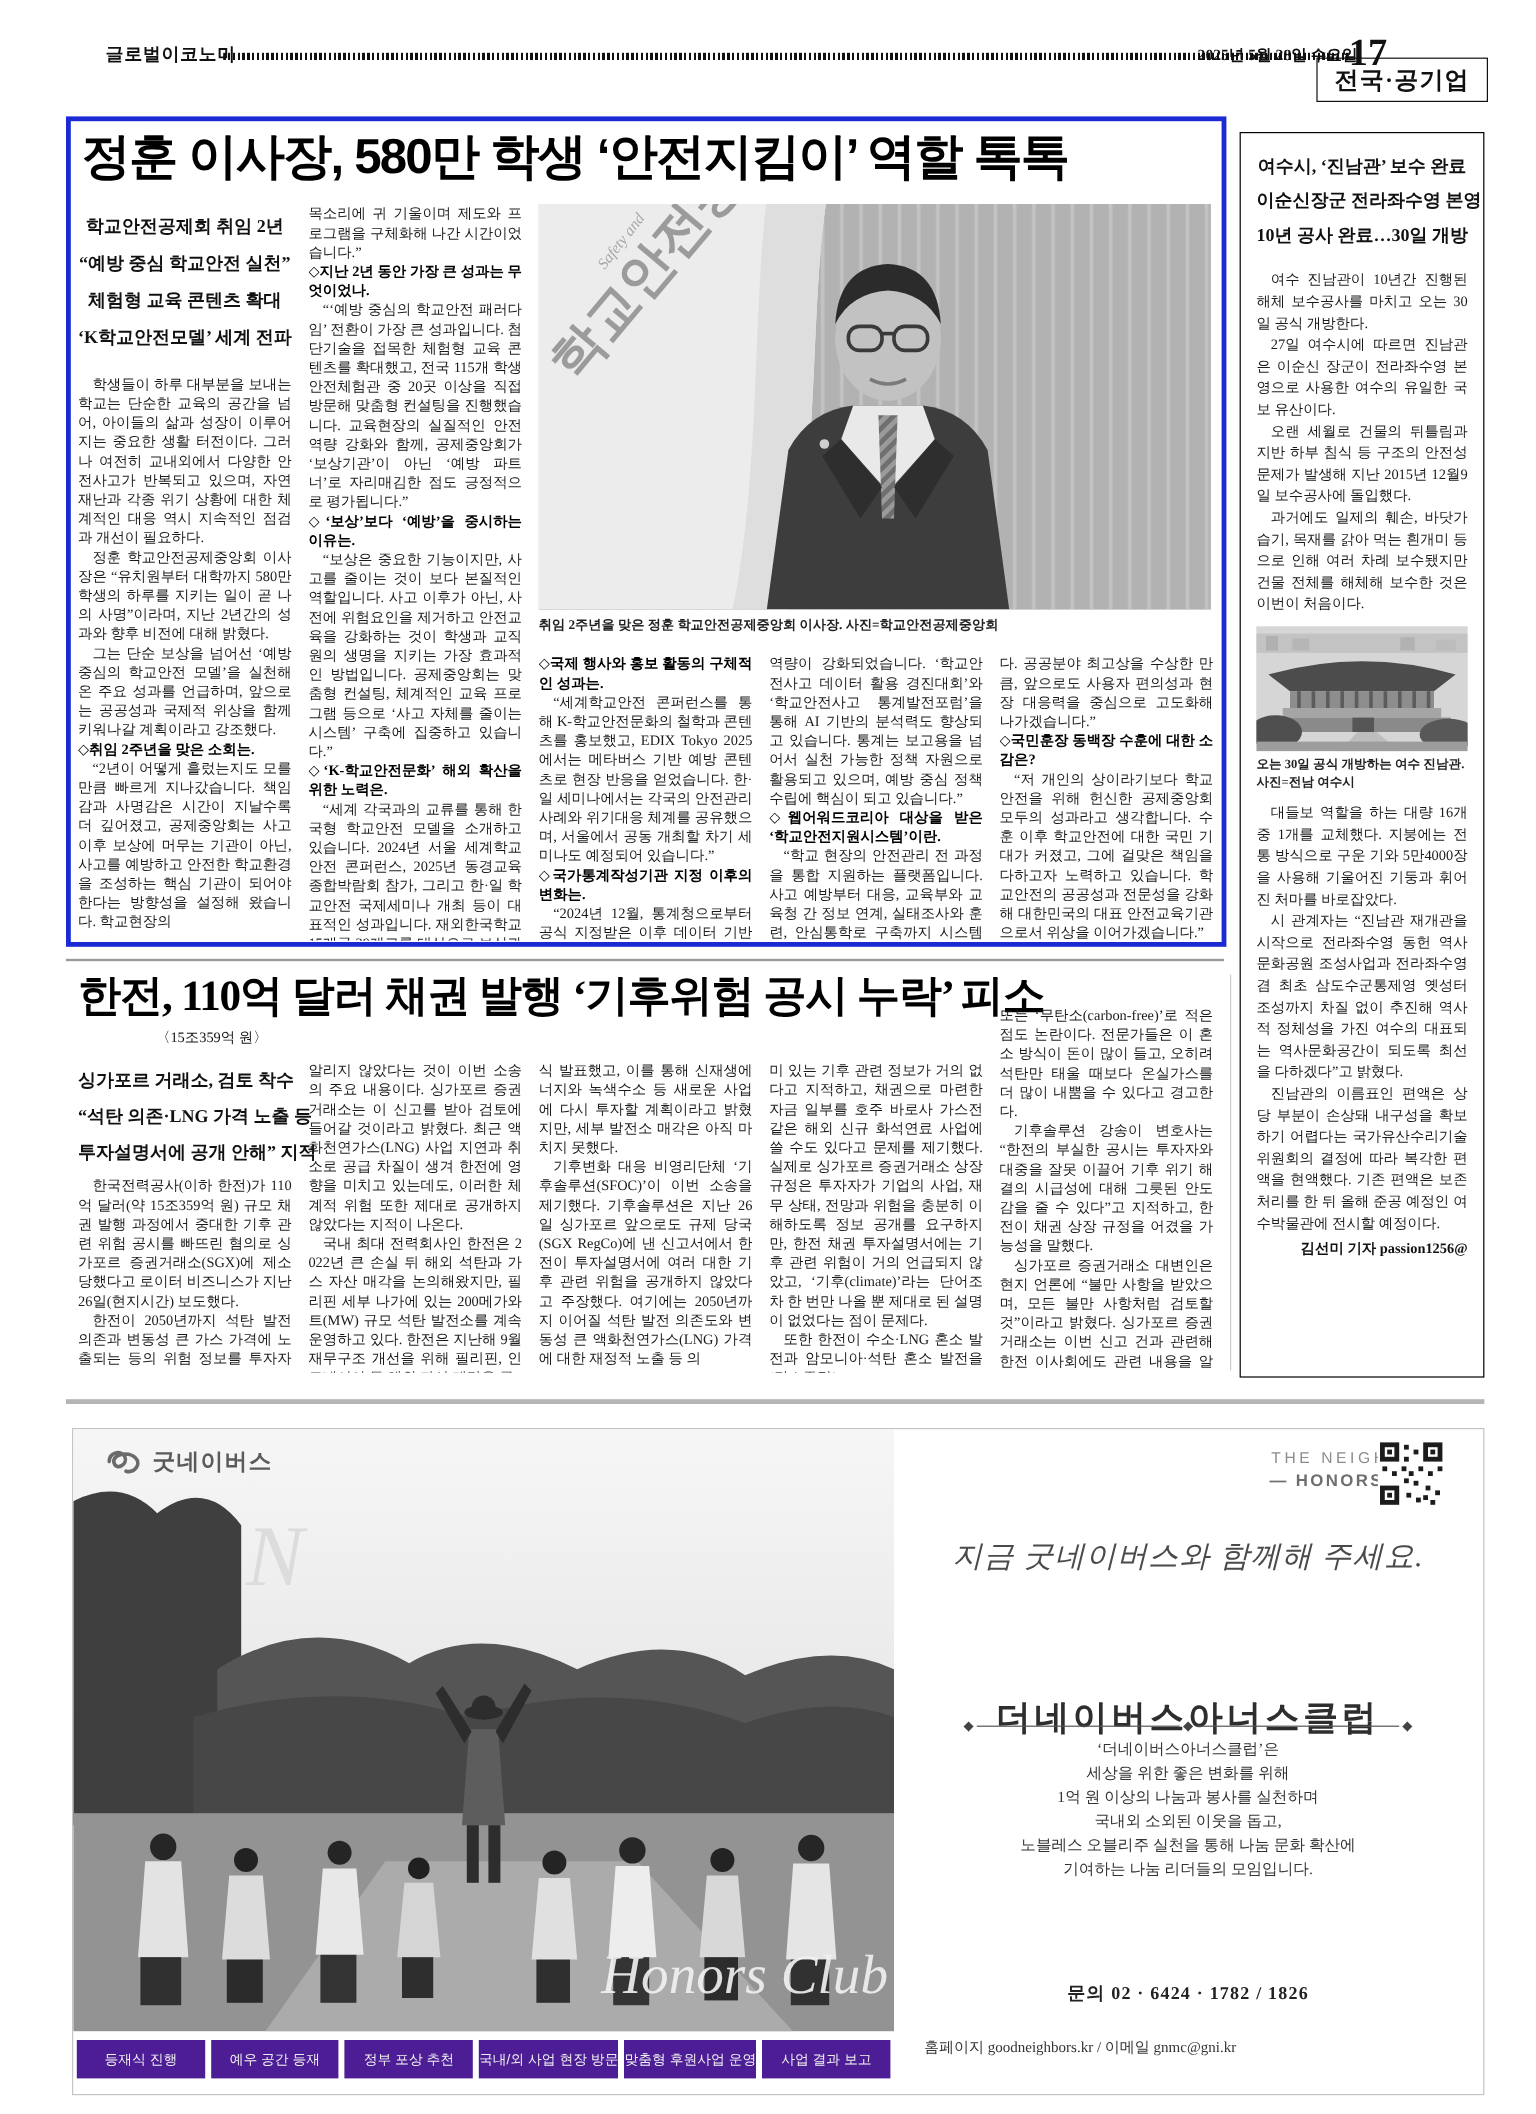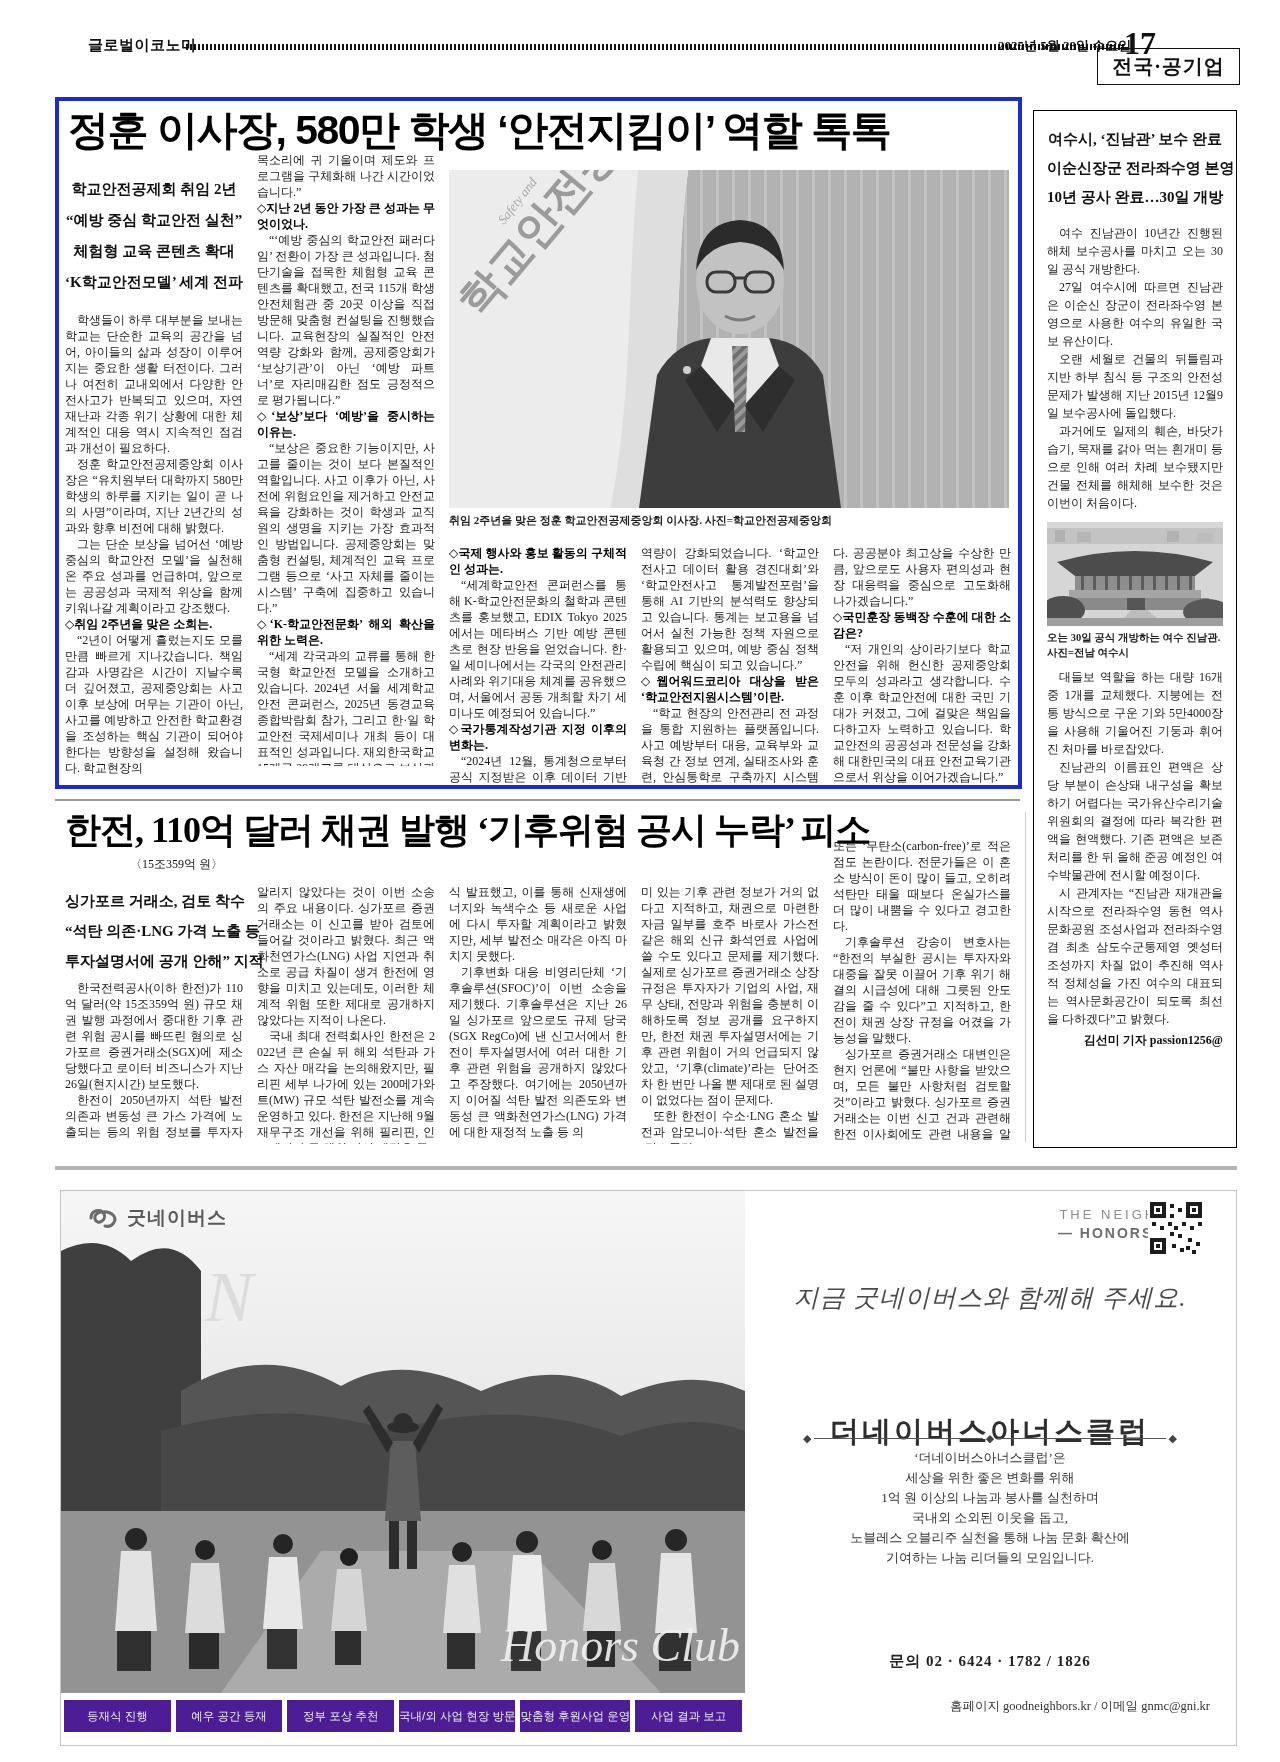--- a/index.html
+++ b/index.html
@@ -29,21 +29,21 @@
   .subhead { font-weight:700; font-size:15px; text-align:center; color:#111; }
   .subhead .line { line-height:31px; white-space:nowrap; }
   .main-subhead { left:65px; top:174px; width:178px; }
   .col { position:absolute; width:178px; font-size:12px; line-height:16px;
     text-align:justify; word-break:break-all; overflow:hidden; color:#1a1a1a; }
   .para { margin:0; text-indent:1em; }
   .para.c { text-indent:0; }
   .para.q { font-weight:700; text-indent:0; color:#000; }
   .reporter { text-align:right; font-weight:700; font-size:12px; margin-top:4px; color:#111; }
   .m-col1 { left:65px;  top:312px; height:470px; }
-  .m-col2 { left:257px; top:152px; height:614px; }
+  .m-col2 { left:257px; top:170px; height:614px; }
   .m-col3 { left:449px; top:545px; height:240px; }
   .m-col4 { left:641px; top:545px; height:240px; }
   .m-col5 { left:833px; top:545px; height:242px; }
   .main-photo { left:449px; top:170px; width:560px; height:338px; overflow:hidden; background:#b9b9b9; }
   .main-caption { left:449px; top:513px; width:560px; font-size:11px; font-weight:700; color:#222; white-space:nowrap; }
   
   .side-box { left:1033px; top:110px; width:204px; height:1038px; border:1px solid #000000;
     padding:14px 13px 10px; background:#fff; overflow:hidden; }
   .side-headline { font-weight:700; font-size:15px; text-align:center; color:#111; margin-bottom:12px; }
   .side-headline .line { line-height:29px; white-space:nowrap; }
@@ -83,21 +83,21 @@
   .ad-clubname { left:770px; top:1412px; width:440px; text-align:center; font-size:29px;
     letter-spacing:3px; color:#2e2e2e; font-weight:600; }
   .ad-divider { left:800px; top:1432px; width:380px; display:flex; align-items:center; color:#444; }
   .ad-divider .dl { flex:1; height:1px; background:#555; }
   .ad-divider .dia { font-size:11px; padding:0 3px; }
   .ad-desc { left:770px; top:1448px; width:440px; text-align:center; font-size:13px;
     line-height:20px; color:#333; }
   .ad-desc .line { white-space:nowrap; }
   .ad-contact { left:770px; top:1652px; width:440px; text-align:center; font-size:15px;
     font-weight:700; color:#222; letter-spacing:1px; }
-  .ad-web { left:770px; top:1698px; width:440px; text-align:right; font-size:12.5px; color:#333; }
+  .ad-web { left:770px; top:1698px; width:440px; text-align:left; font-size:12.5px; color:#333; }
 </style>
 </head>
 <body>
 
 <div id="page">
 
   <div class="abs mast-logo">글로벌이코노미</div>
   <div class="abs mast-rule"></div>
   <div class="abs mast-date">2025년 5월 28일 수요일</div>
   <div class="abs mast-page">17</div>
@@ -228,22 +228,22 @@
         <rect x="80" y="76" width="18" height="12" fill="#565656"></rect>
         <ellipse cx="16" cy="88" rx="22" ry="14" fill="#4f4f4f"></ellipse>
         <ellipse cx="160" cy="90" rx="24" ry="13" fill="#585858"></ellipse>
         <path d="M70,104 L84,88 L100,88 L120,104 Z" fill="#bdbdbd"></path>
         <rect y="96" width="176" height="8" fill="#9d9d9d"></rect>
       </svg>
     </div>
     <div class="side-caption">오는 30일 공식 개방하는 여수 진남관. 사진=전남 여수시</div>
     <div class="side-body">
         <p class="para p">대들보 역할을 하는 대량 16개 중 1개를 교체했다. 지붕에는 전통 방식으로 구운 기와 5만4000장을 사용해 기울어진 기둥과 휘어진 처마를 바로잡았다.</p>
+        <p class="para p">시 관계자는 “진남관 재개관을 시작으로 전라좌수영 동헌 역사문화공원 조성사업과 전라좌수영 겸 최초 삼도수군통제영 옛성터 조성까지 차질 없이 추진해 역사적 정체성을 가진 여수의 대표되는 역사문화공간이 되도록 최선을 다하겠다”고 밝혔다.</p>
         <p class="para p">진남관의 이름표인 편액은 상당 부분이 손상돼 내구성을 확보하기 어렵다는 국가유산수리기술위원회의 결정에 따라 복각한 편액을 현액했다. 기존 편액은 보존처리를 한 뒤 올해 준공 예정인 여수박물관에 전시할 예정이다.</p>
-        <p class="para p">시 관계자는 “진남관 재개관을 시작으로 전라좌수영 동헌 역사문화공원 조성사업과 전라좌수영 겸 최초 삼도수군통제영 옛성터 조성까지 차질 없이 추진해 역사적 정체성을 가진 여수의 대표되는 역사문화공간이 되도록 최선을 다하겠다”고 밝혔다.</p>
       </div>
     <div class="reporter">김선미 기자 passion1256@</div>
   </div>
 
   <div class="abs kepco-rule"></div>
   <div class="abs v-rule"></div>
   <div class="abs kepco-headline">한전, 110억 달러 채권 발행 ‘기후위험 공시 누락’ 피소</div>
   <div class="abs kepco-note">〈15조359억 원〉</div>
   <div class="abs subhead kepco-subhead">
       <div class="line">싱가포르 거래소, 검토 착수</div>

